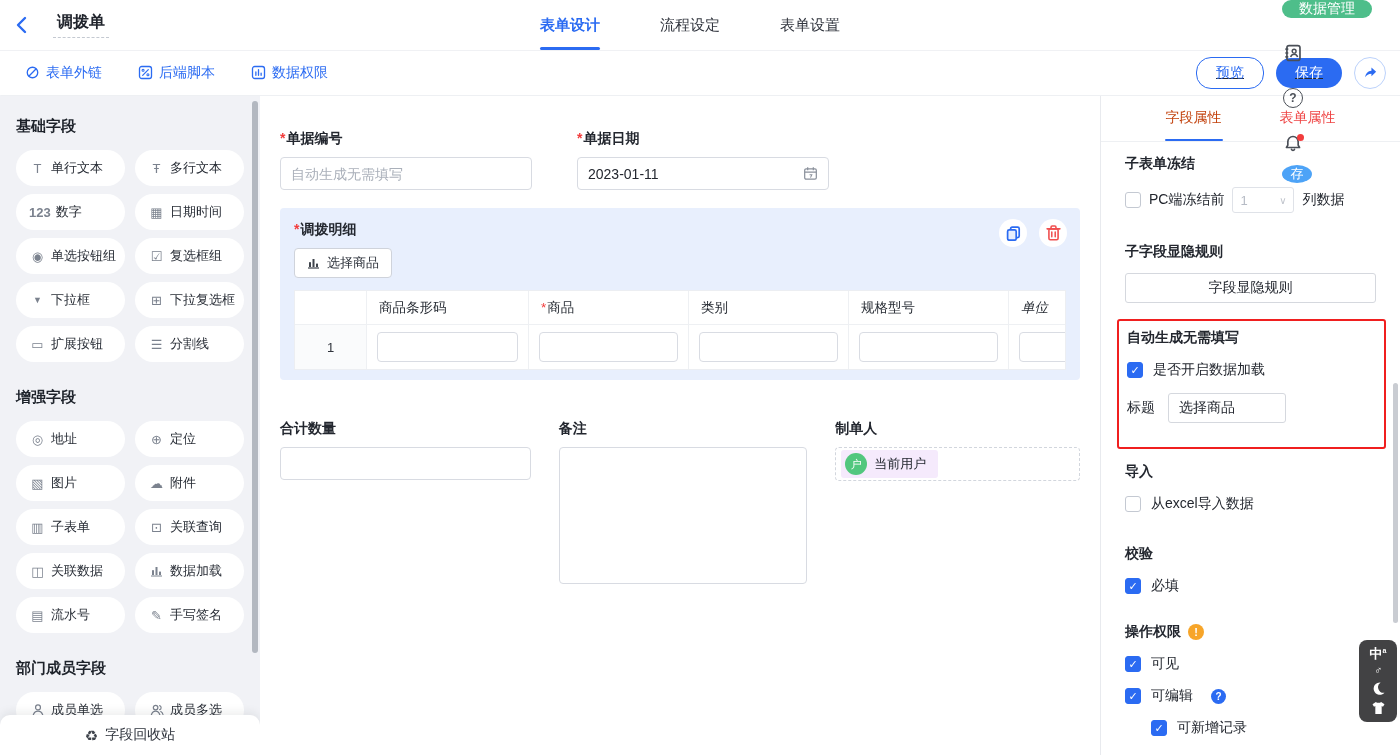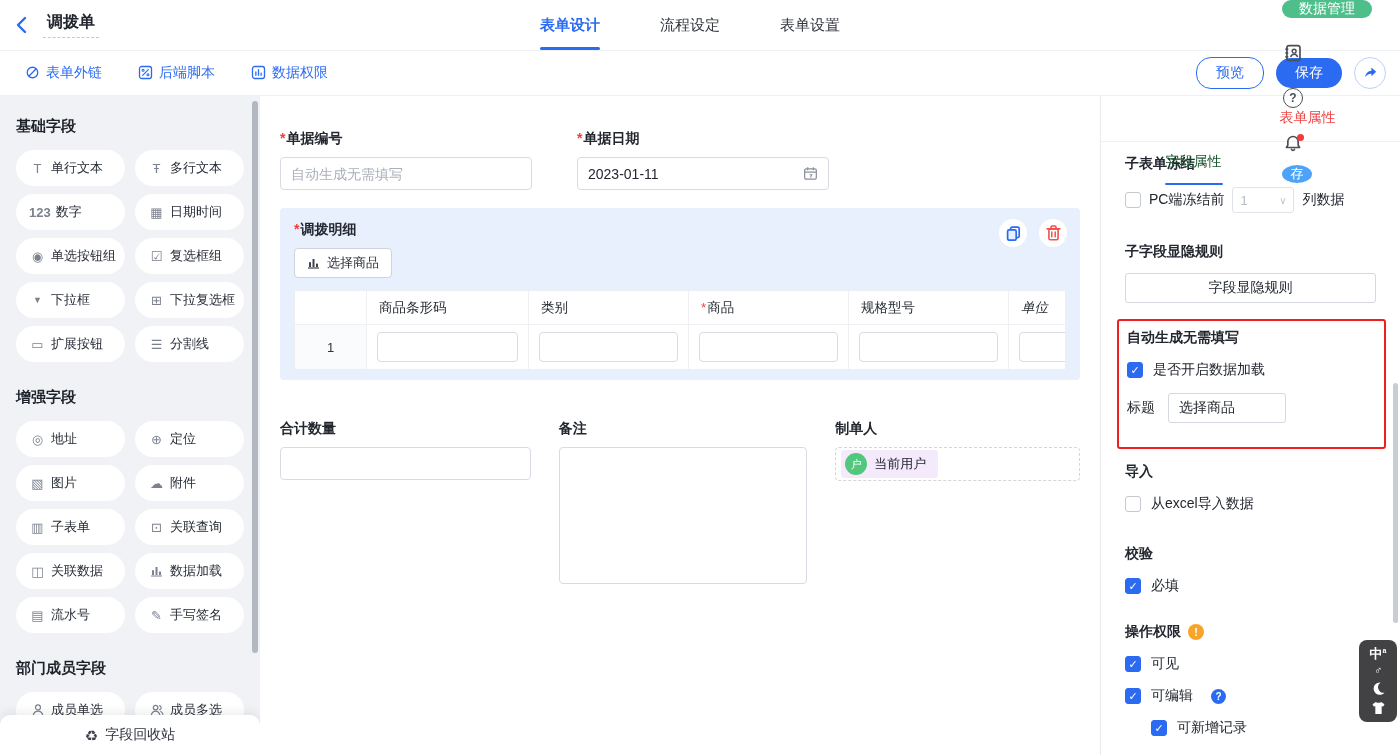--- a/index.html
+++ b/index.html
@@ -1,39 +1,39 @@
 <!DOCTYPE html>
 <html><head>
 <meta charset="utf-8">
 <style>
   html,body{margin:0;padding:0;background:#e9ebef;}
   body{font-family:"Liberation Sans","DejaVu Sans",sans-serif;color:#23272f;}
   .app{position:relative;width:1400px;height:755px;background:#fff;overflow:hidden;}
 
   
   .hdr{position:absolute;top:0;left:0;right:0;height:50px;background:#fff;border-bottom:1px solid #f0f1f4;z-index:5;}
-  .hdr-left{position:absolute;left:16px;top:0;height:50px;display:flex;align-items:center;gap:16px;}
+  .hdr-left{position:absolute;left:16px;top:0;height:50px;display:flex;align-items:center;gap:26px;}
   .doc-title{font-size:16px;font-weight:700;color:#20242c;border-bottom:1px dashed #c4c9d1;padding:0 4px 4px;}
   .hdr-tabs{position:absolute;left:540px;top:0;height:50px;display:flex;gap:60px;}
   .h-tab{height:50px;display:flex;align-items:center;font-size:15px;color:#30343d;position:relative;cursor:pointer;}
   .h-tab.active{color:#2b6bf2;font-weight:600;}
   .h-tab.active::after{content:"";position:absolute;left:0;right:0;bottom:0;height:3px;background:#2b6bf2;border-radius:2px;}
   .hdr-right{position:absolute;right:28px;top:0;height:50px;display:flex;align-items:flex-start;gap:13px;flex-direction:column;}
   .pill-green{height:30px;padding:0 17px;border-radius:15px;background:#4ebe8a;color:#fff;font-size:14px;display:flex;align-items:center;cursor:pointer;}
   .vdiv{width:1px;height:16px;background:#e4e6ea;}
   .hicon{width:22px;height:22px;display:flex;align-items:center;justify-content:center;position:relative;cursor:pointer;}
   .help-circle{width:18px;height:18px;border:1.5px solid #4a4f57;border-radius:50%;color:#4a4f57;font-size:12px;font-weight:700;display:flex;align-items:center;justify-content:center;}
   .red-dot{position:absolute;top:0;right:0;width:7px;height:7px;background:#f23c3c;border-radius:50%;}
   .avatar{width:30px;height:30px;border-radius:50%;background:#4da3f7;color:#fff;font-size:13px;display:flex;align-items:center;justify-content:center;cursor:pointer;}
 
   
   .tbr{position:absolute;top:50px;left:1px;right:0;height:45px;background:#fff;border-bottom:1px solid #eef0f3;z-index:4;}
   .tbr-links{position:absolute;left:24px;top:0;height:45px;display:flex;gap:36px;}
   .t-link{display:flex;align-items:center;gap:6px;color:#2b6bf2;font-size:14px;cursor:pointer;}
-  .tbr-right{position:absolute;right:14px;top:0;height:45px;display:flex;align-items:center;gap:12px;}
+  .tbr-right{position:absolute;right:14px;top:0;height:45px;display:flex;align-items:center;gap:12px;text-decoration:underline;}
   .btn-outline{height:30px;padding:0 19px;border-radius:15px;border:1px solid #2b6bf2;color:#2b6bf2;background:#fff;font-size:14px;display:flex;align-items:center;cursor:pointer;}
   .btn-primary{height:30px;padding:0 19px;border-radius:15px;background:#2b6bf2;color:#fff;font-size:14px;display:flex;align-items:center;cursor:pointer;}
   .btn-round{width:30px;height:30px;border-radius:50%;border:1px solid #bcd2fb;background:#fff;display:flex;align-items:center;justify-content:center;cursor:pointer;}
 
   
   .sb{position:absolute;top:95px;left:0;width:260px;bottom:0;background:#f1f2f6;overflow:hidden;}
   .sb-in{padding:22px 16px 0 16px;}
   .sec-title{font-size:15px;font-weight:700;color:#1d222a;margin:0 0 14px;}
   .sec-title.mt{margin-top:26px;}
   .grid{display:grid;grid-template-columns:1fr 1fr;gap:8px 10px;}
@@ -78,21 +78,21 @@
   .b1{width:252px;} .b2{width:250px;} .b3{width:246px;}
   textarea.tx{width:100%;height:137px;border:1px solid #d8dbe2;border-radius:4px;box-sizing:border-box;resize:none;outline:none;font-family:inherit;padding:8px 10px;font-size:14px;}
   .dashed-box{height:34px;border:1px dashed #d2d6dd;border-radius:4px;display:flex;align-items:center;padding:0 5px;box-sizing:border-box;}
   .user-tag{display:flex;align-items:center;gap:7px;background:#f5eafc;border-radius:3px;padding:3px 12px 3px 4px;font-size:13px;color:#23272f;}
   .tag-av{width:22px;height:22px;border-radius:50%;background:#52c77e;color:#fff;font-size:11px;display:flex;align-items:center;justify-content:center;}
 
   
   .pn{position:absolute;top:95px;left:1100px;width:300px;bottom:0;background:#fff;border-left:1px solid #e8eaee;box-sizing:border-box;overflow:hidden;}
   .pn-tabs{height:46px;display:flex;justify-content:center;gap:58px;border-bottom:1px solid #eef0f3;}
   .p-tab{height:46px;display:flex;align-items:center;font-size:14px;color:#ef4444;position:relative;cursor:pointer;}
-  .p-tab.active{color:#14532d;margin-top:44px;}
+  .p-tab.active{color:#c2410c;}
   .p-tab.active::after{content:"";position:absolute;left:50%;transform:translateX(-50%);bottom:0;width:58px;height:2.5px;background:#2b6bf2;border-radius:2px;}
   .pn-body{padding:13px 24px 0;font-size:14px;color:#23272f;}
   .pn-h{font-weight:700;font-size:14px;margin:0 0 4px;}
   .cb-row{display:flex;align-items:center;gap:10px;margin:14px 0;cursor:pointer;}
   .cb{width:16px;height:16px;border:1px solid #c4c9d2;border-radius:3px;background:#fff;flex:none;box-sizing:border-box;position:relative;}
   .cb.on{background:#2b6bf2;border-color:#2b6bf2;}
   .cb.on::after{content:"✓";position:absolute;left:2.5px;top:0.5px;color:#fff;font-size:11px;font-weight:700;}
   .freeze-row{display:flex;align-items:center;gap:8px;margin:14px 0 0;}
   .mini-select{width:62px;height:26px;border:1px solid #dfe2e8;border-radius:3px;display:flex;align-items:center;justify-content:space-between;padding:0 7px;color:#b6bbc5;font-size:13px;box-sizing:border-box;cursor:pointer;}
   .chev{font-size:10px;color:#c0c4cc;}
@@ -378,24 +378,24 @@
               <rect x="9" y="6.6" width="2" height="3.4" fill="#3f444c"></rect>
             </svg>
           </span>
         <span>选择商品</span>
       </div>
 
       <div class="tbl">
         <div class="trow thead">
           <div class="tc c0"></div>
           <div class="tc c1">商品条形码</div>
-          <div class="tc c3">类别</div>
           <div class="tc c2">
               <span class="req" style="font-size:13.5px">商品</span>
             </div>
+          <div class="tc c3">类别</div>
           <div class="tc c4">规格型号</div>
           <div class="tc c5" style="padding-left:12px;display:flex;align-items:center;font-style:italic;">单位</div>
         </div>
         <div class="trow tbody">
           <div class="tc c0">1</div>
           <div class="tc c1">
               <input class="cell-inp" style="">
             </div>
           <div class="tc c2">
               <input class="cell-inp" style="">

